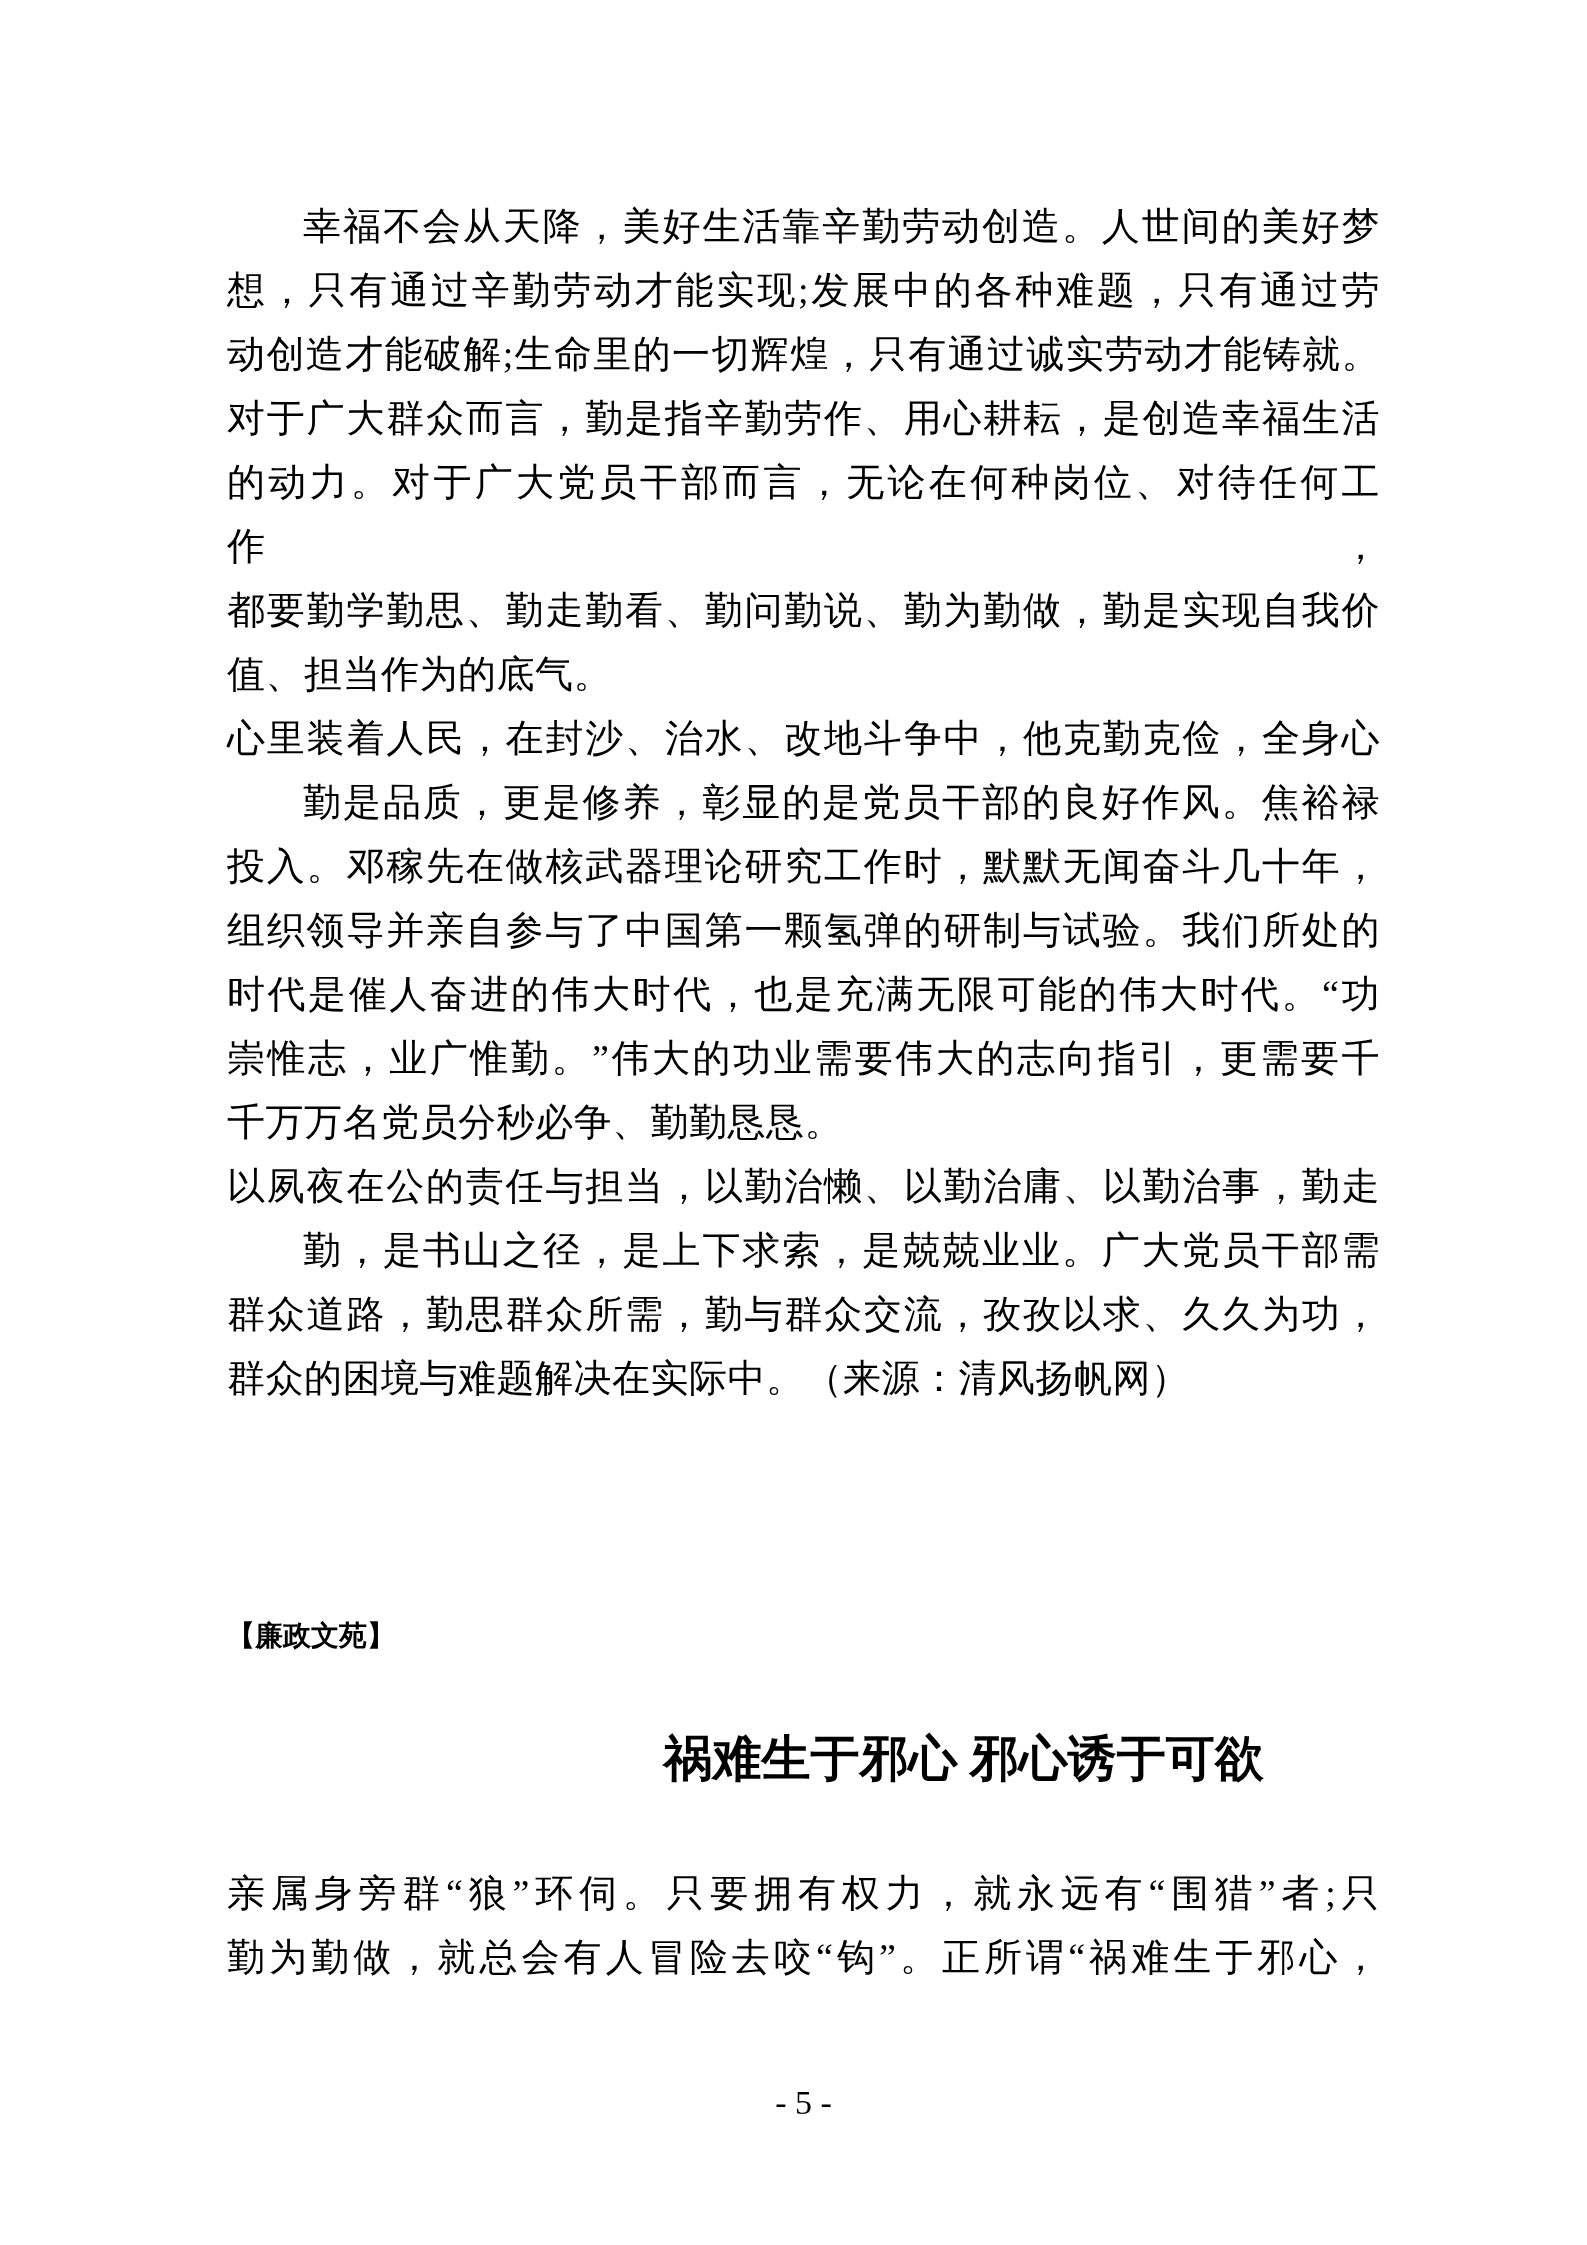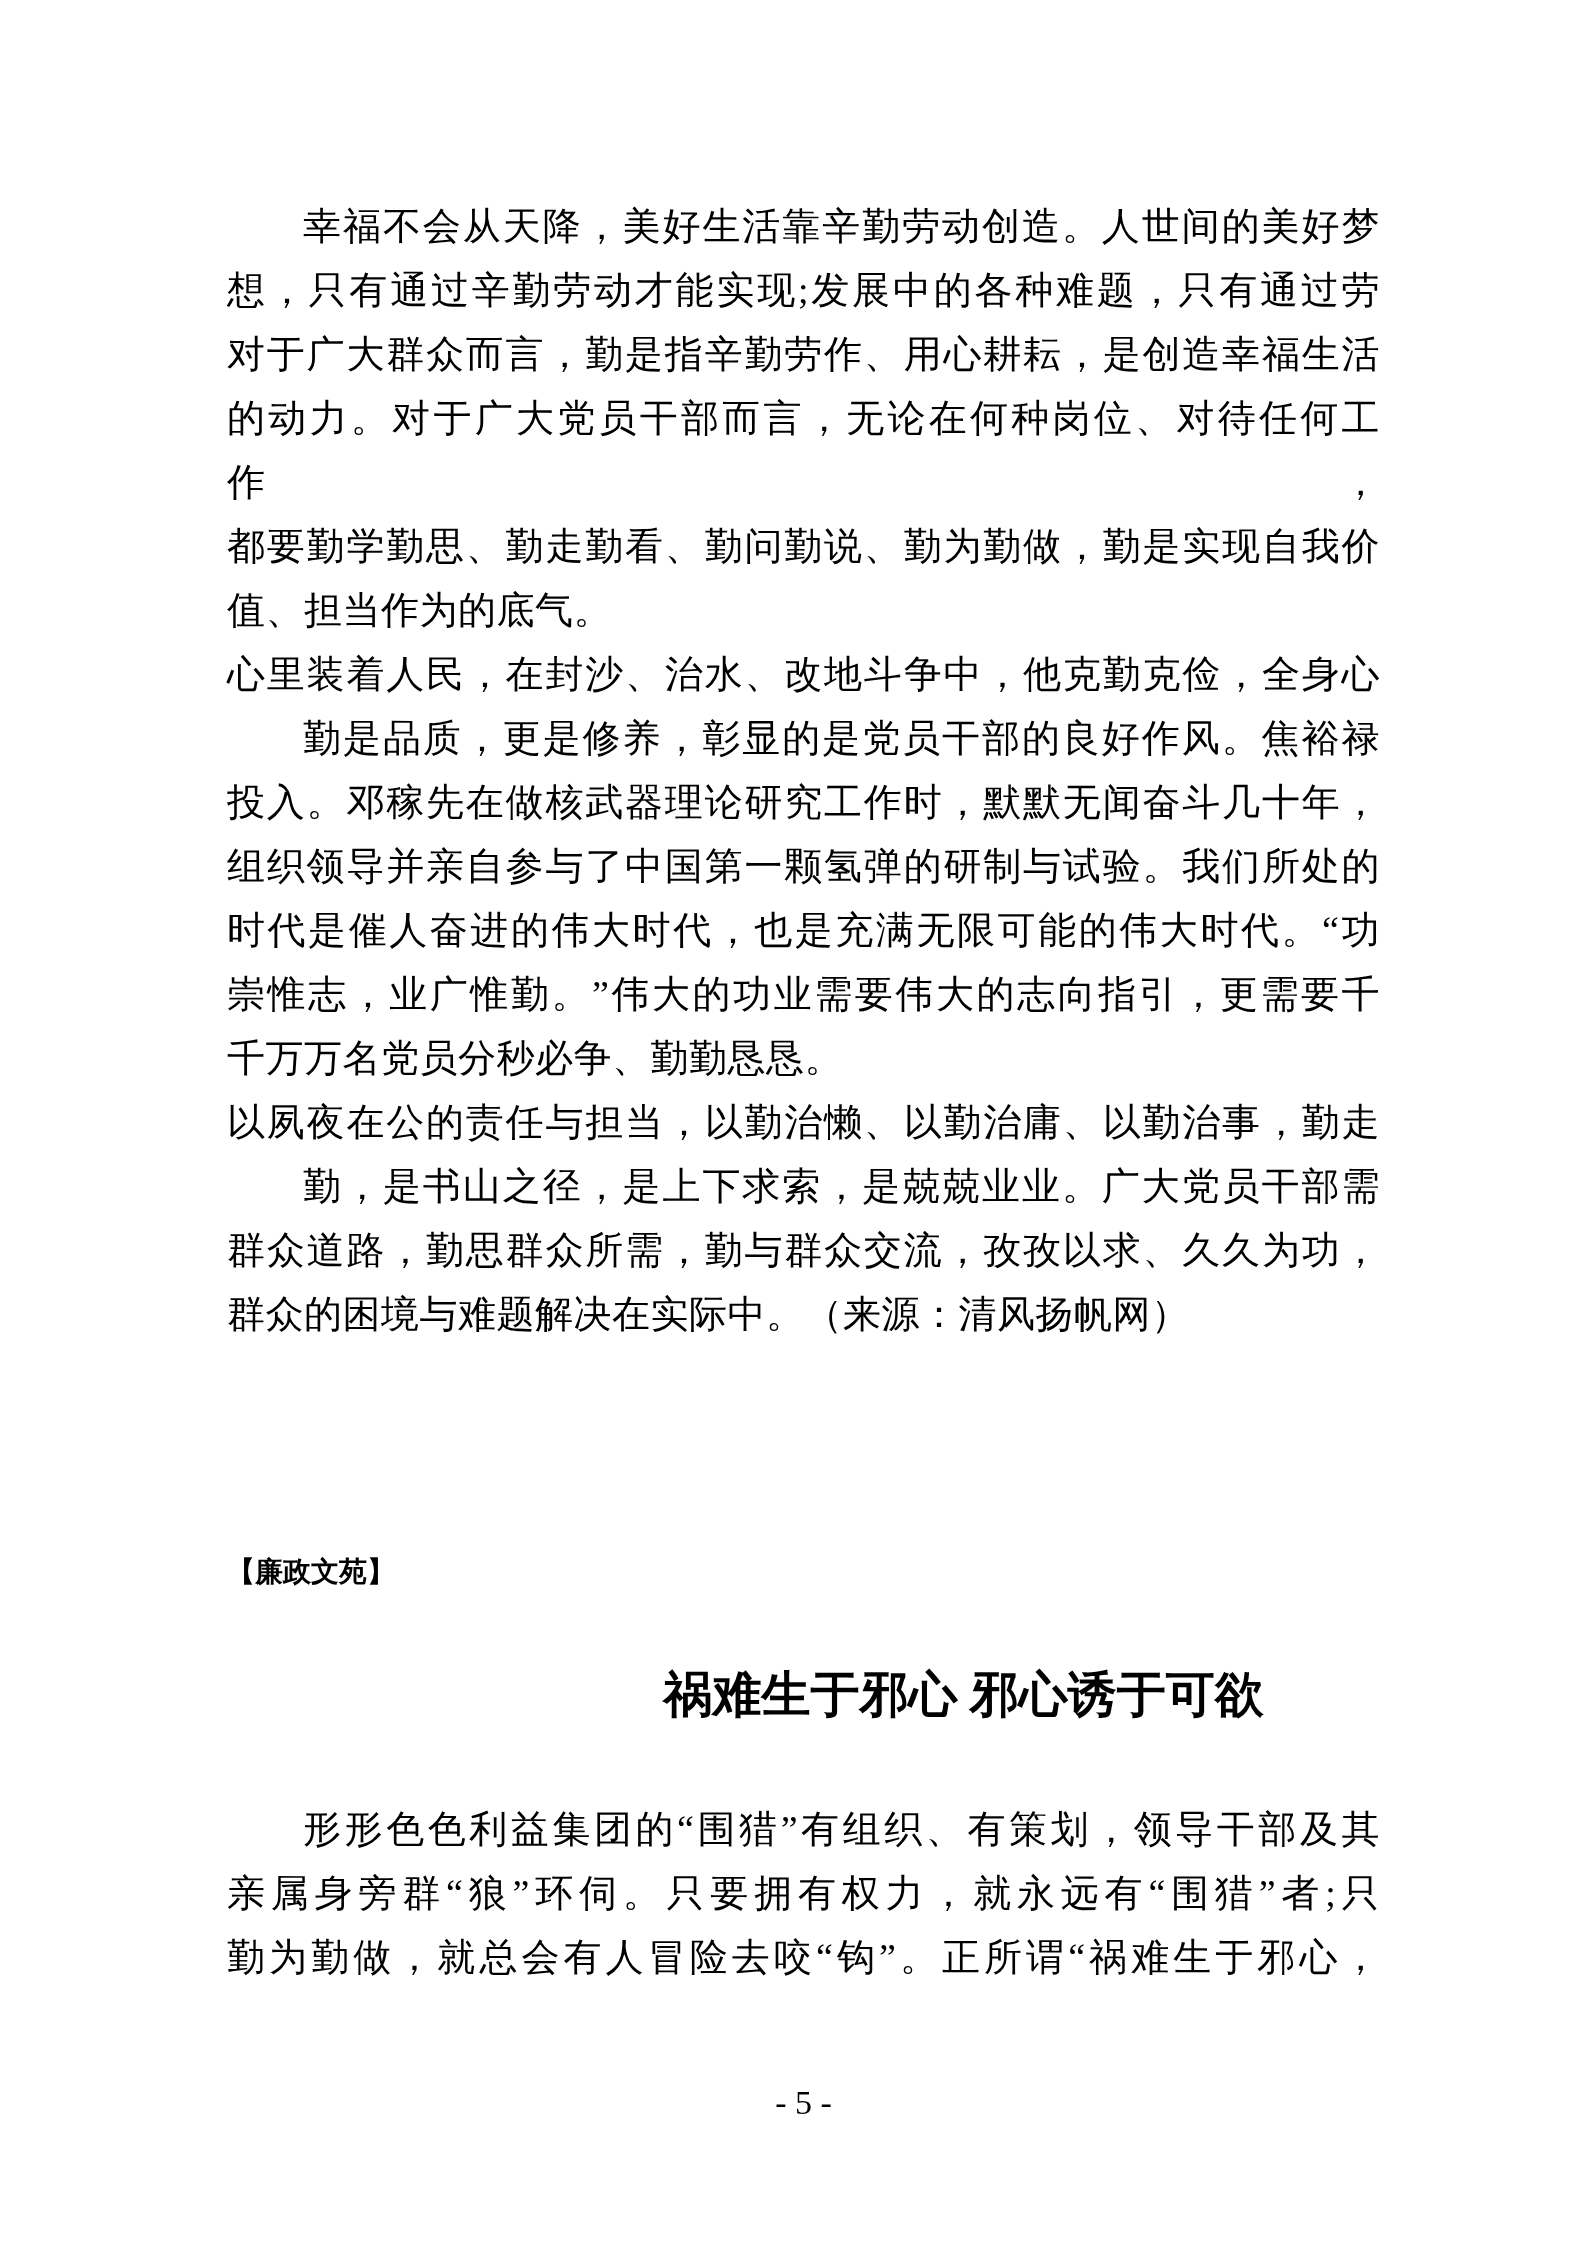--- a/index.html
+++ b/index.html
@@ -61,20 +61,21 @@
 </style>
 </head>
 <body>
 
 <div class="page">
   <div class="content">
 
     <div>
       <div class="ln first">幸福不会从天降，美好生活靠辛勤劳动创造。人世间的美好梦</div>
       <div class="ln">想，只有通过辛勤劳动才能实现;发展中的各种难题，只有通过劳</div>
+      <div class="ln">动创造才能破解;生命里的一切辉煌，只有通过诚实劳动才能铸就。</div>
       <div class="ln">对于广大群众而言，勤是指辛勤劳作、用心耕耘，是创造幸福生活</div>
       <div class="ln">的动力。对于广大党员干部而言，无论在何种岗位、对待任何工作，</div>
       <div class="ln">都要勤学勤思、勤走勤看、勤问勤说、勤为勤做，勤是实现自我价</div>
       <div class="ln end">值、担当作为的底气。</div>
     </div>
 
     <div>
       <div class="ln">心里装着人民，在封沙、治水、改地斗争中，他克勤克俭，全身心</div>
       <div class="ln first">勤是品质，更是修养，彰显的是党员干部的良好作风。焦裕禄</div>
       <div class="ln">投入。邓稼先在做核武器理论研究工作时，默默无闻奋斗几十年，</div>
@@ -95,21 +96,20 @@
 
     <div class="section-heading">【廉政文苑】</div>
 
     <div class="spacer-b"></div>
 
     <div class="article-title">祸难生于邪心 邪心诱于可欲</div>
 
     <div class="spacer-c"></div>
 
     <div>
-      <div class="ln first">形形色色利益集团的“围猎”有组织、有策划，领导干部及其</div>
       <div class="ln">亲属身旁群“狼”环伺。只要拥有权力，就永远有“围猎”者;只</div>
       <div class="ln">勤为勤做，就总会有人冒险去咬“钩”。正所谓“祸难生于邪心，</div>
     </div>
 
   </div>
 
   <div class="footer">- 5 -</div>
 </div>
 
 </body></html>

